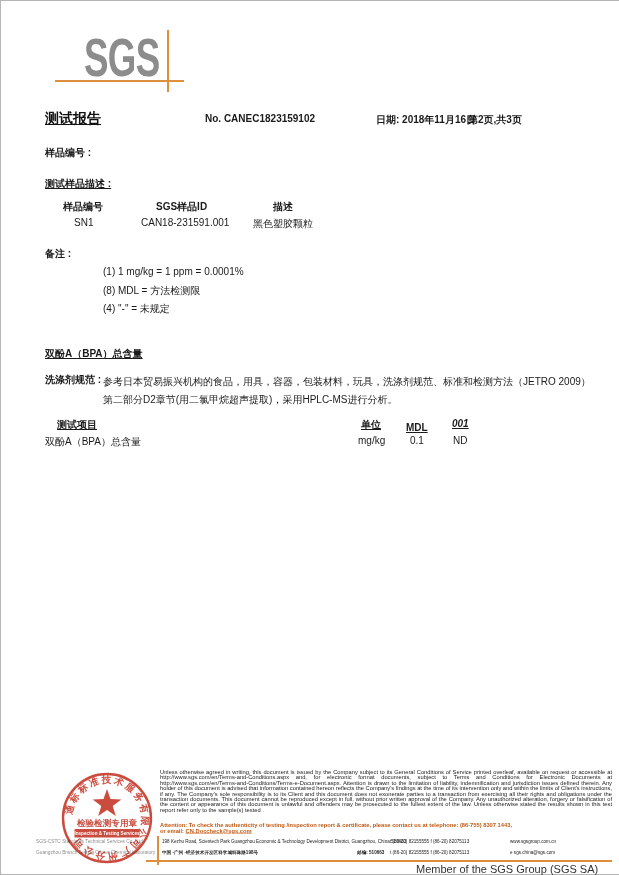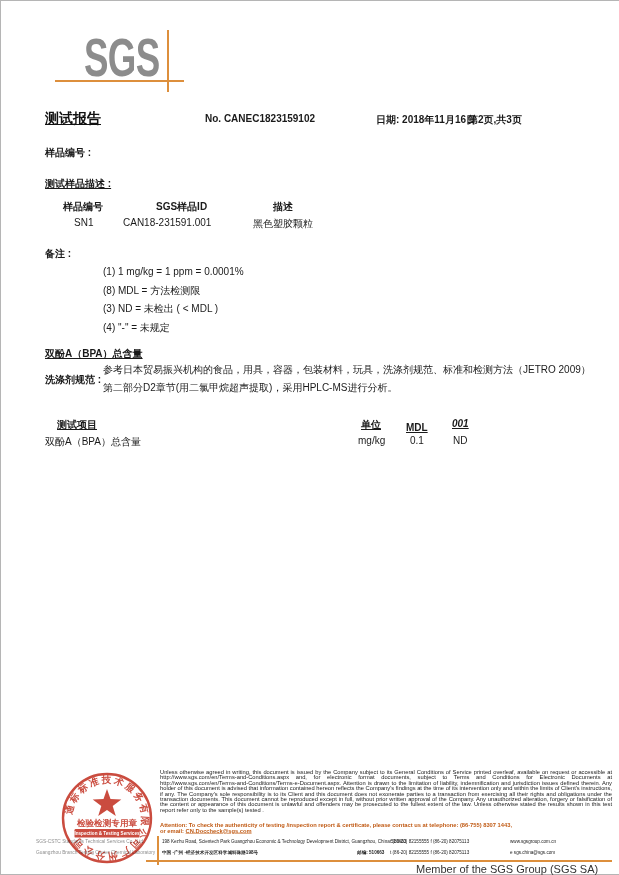--- a/index.html
+++ b/index.html
@@ -51,34 +51,33 @@
   <div class="abs body-text b" style="left:376px;top:113px;">日期: 2018年11月16日</div>
   <div class="abs body-text b" style="left:468px;top:113px;">第2页,共3页</div>
 
   <div class="abs body-text b" style="left:45px;top:146px;">样品编号 :</div>
 
   <div class="abs body-text b u" style="left:45px;top:177px;">测试样品描述 :</div>
   <div class="abs body-text col-h" style="left:63px;top:200px;text-align:right;">样品编号</div>
   <div class="abs body-text col-h" style="left:156px;top:200px;">SGS样品ID</div>
   <div class="abs body-text col-h" style="left:253px;top:200px;margin-left:20px;">描述</div>
   <div class="abs body-text" style="left:74px;top:217px;">SN1</div>
-  <div class="abs body-text" style="left:123px;top:217px;">CAN18-231591.001</div>
+  <div class="abs body-text" style="left:141px;top:217px;">CAN18-231591.001</div>
   <div class="abs body-text" style="left:253px;top:217px;text-align:center;">黑色塑胶颗粒</div>
 
   <div class="abs body-text b" style="left:45px;top:247px;">备注 :</div>
   <div class="abs body-text notes-list" style="left:103px;top:263px;">
     <div>(1) 1 mg/kg = 1 ppm = 0.0001%</div>
     <div>(8) MDL = 方法检测限</div>
-    <div>(3) ND = 未检出 ( &lt; MDL )</div>
     <div>(4) "-" = 未规定</div>
   </div>
 
   <div class="abs body-text b u" style="left:45px;top:347px;">双酚A（BPA）总含量</div>
   <div class="abs body-text b" style="left:45px;top:373px;">洗涤剂规范 :</div>
-  <div class="abs body-text method" style="left:103px;top:361px;">参考日本贸易振兴机构的食品，用具，容器，包装材料，玩具，洗涤剂规范、标准和检测方法（JETRO 2009）第二部分D2章节(用二氯甲烷超声提取)，采用HPLC-MS进行分析。</div>
+  <div class="abs body-text method" style="left:103px;top:373px;">参考日本贸易振兴机构的食品，用具，容器，包装材料，玩具，洗涤剂规范、标准和检测方法（JETRO 2009）第二部分D2章节(用二氯甲烷超声提取)，采用HPLC-MS进行分析。</div>
 
   <div class="abs body-text col-h u" style="left:57px;top:418px;">测试项目</div>
   <div class="abs body-text col-h u" style="left:361px;top:418px;">单位</div>
   <div class="abs body-text col-h u" style="left:406px;top:422px;">MDL</div>
   <div class="abs body-text col-h u i" style="left:452px;top:418px;">001</div>
   <div class="abs body-text" style="left:45px;top:435px;">双酚A（BPA）总含量</div>
   <div class="abs body-text" style="left:358px;top:435px;">mg/kg</div>
   <div class="abs body-text" style="left:410px;top:435px;">0.1</div>
   <div class="abs body-text" style="left:453px;top:435px;">ND</div>
 

